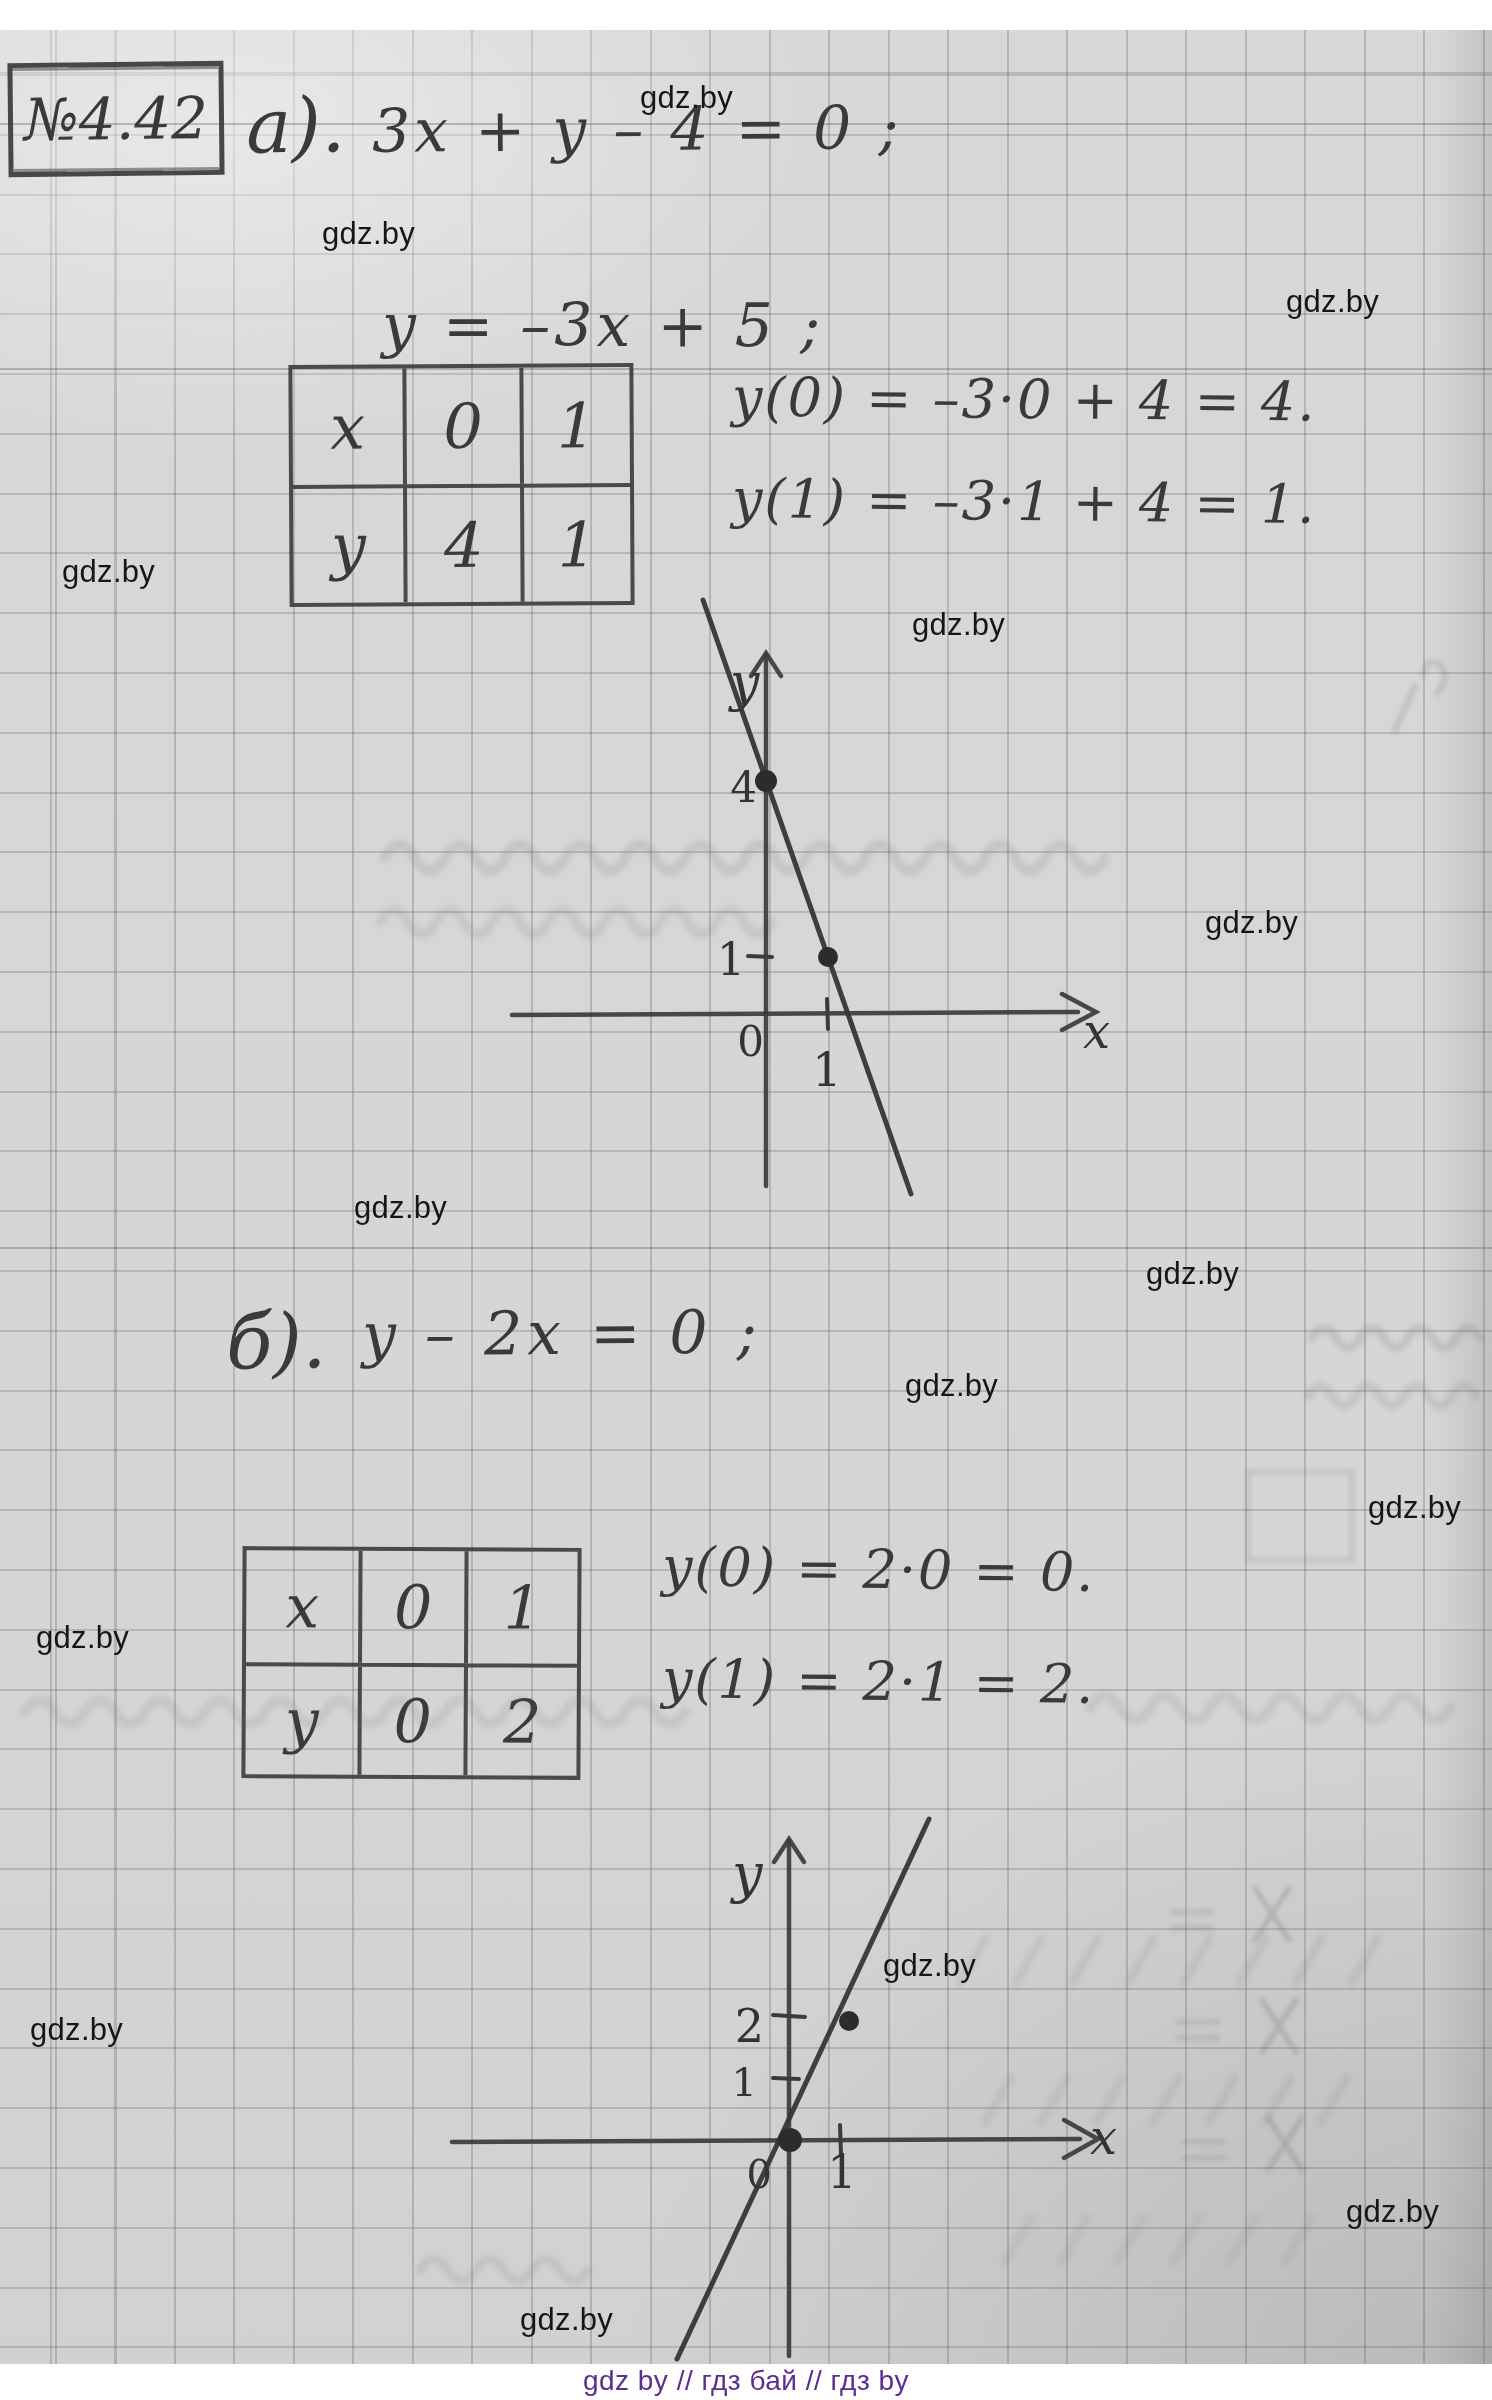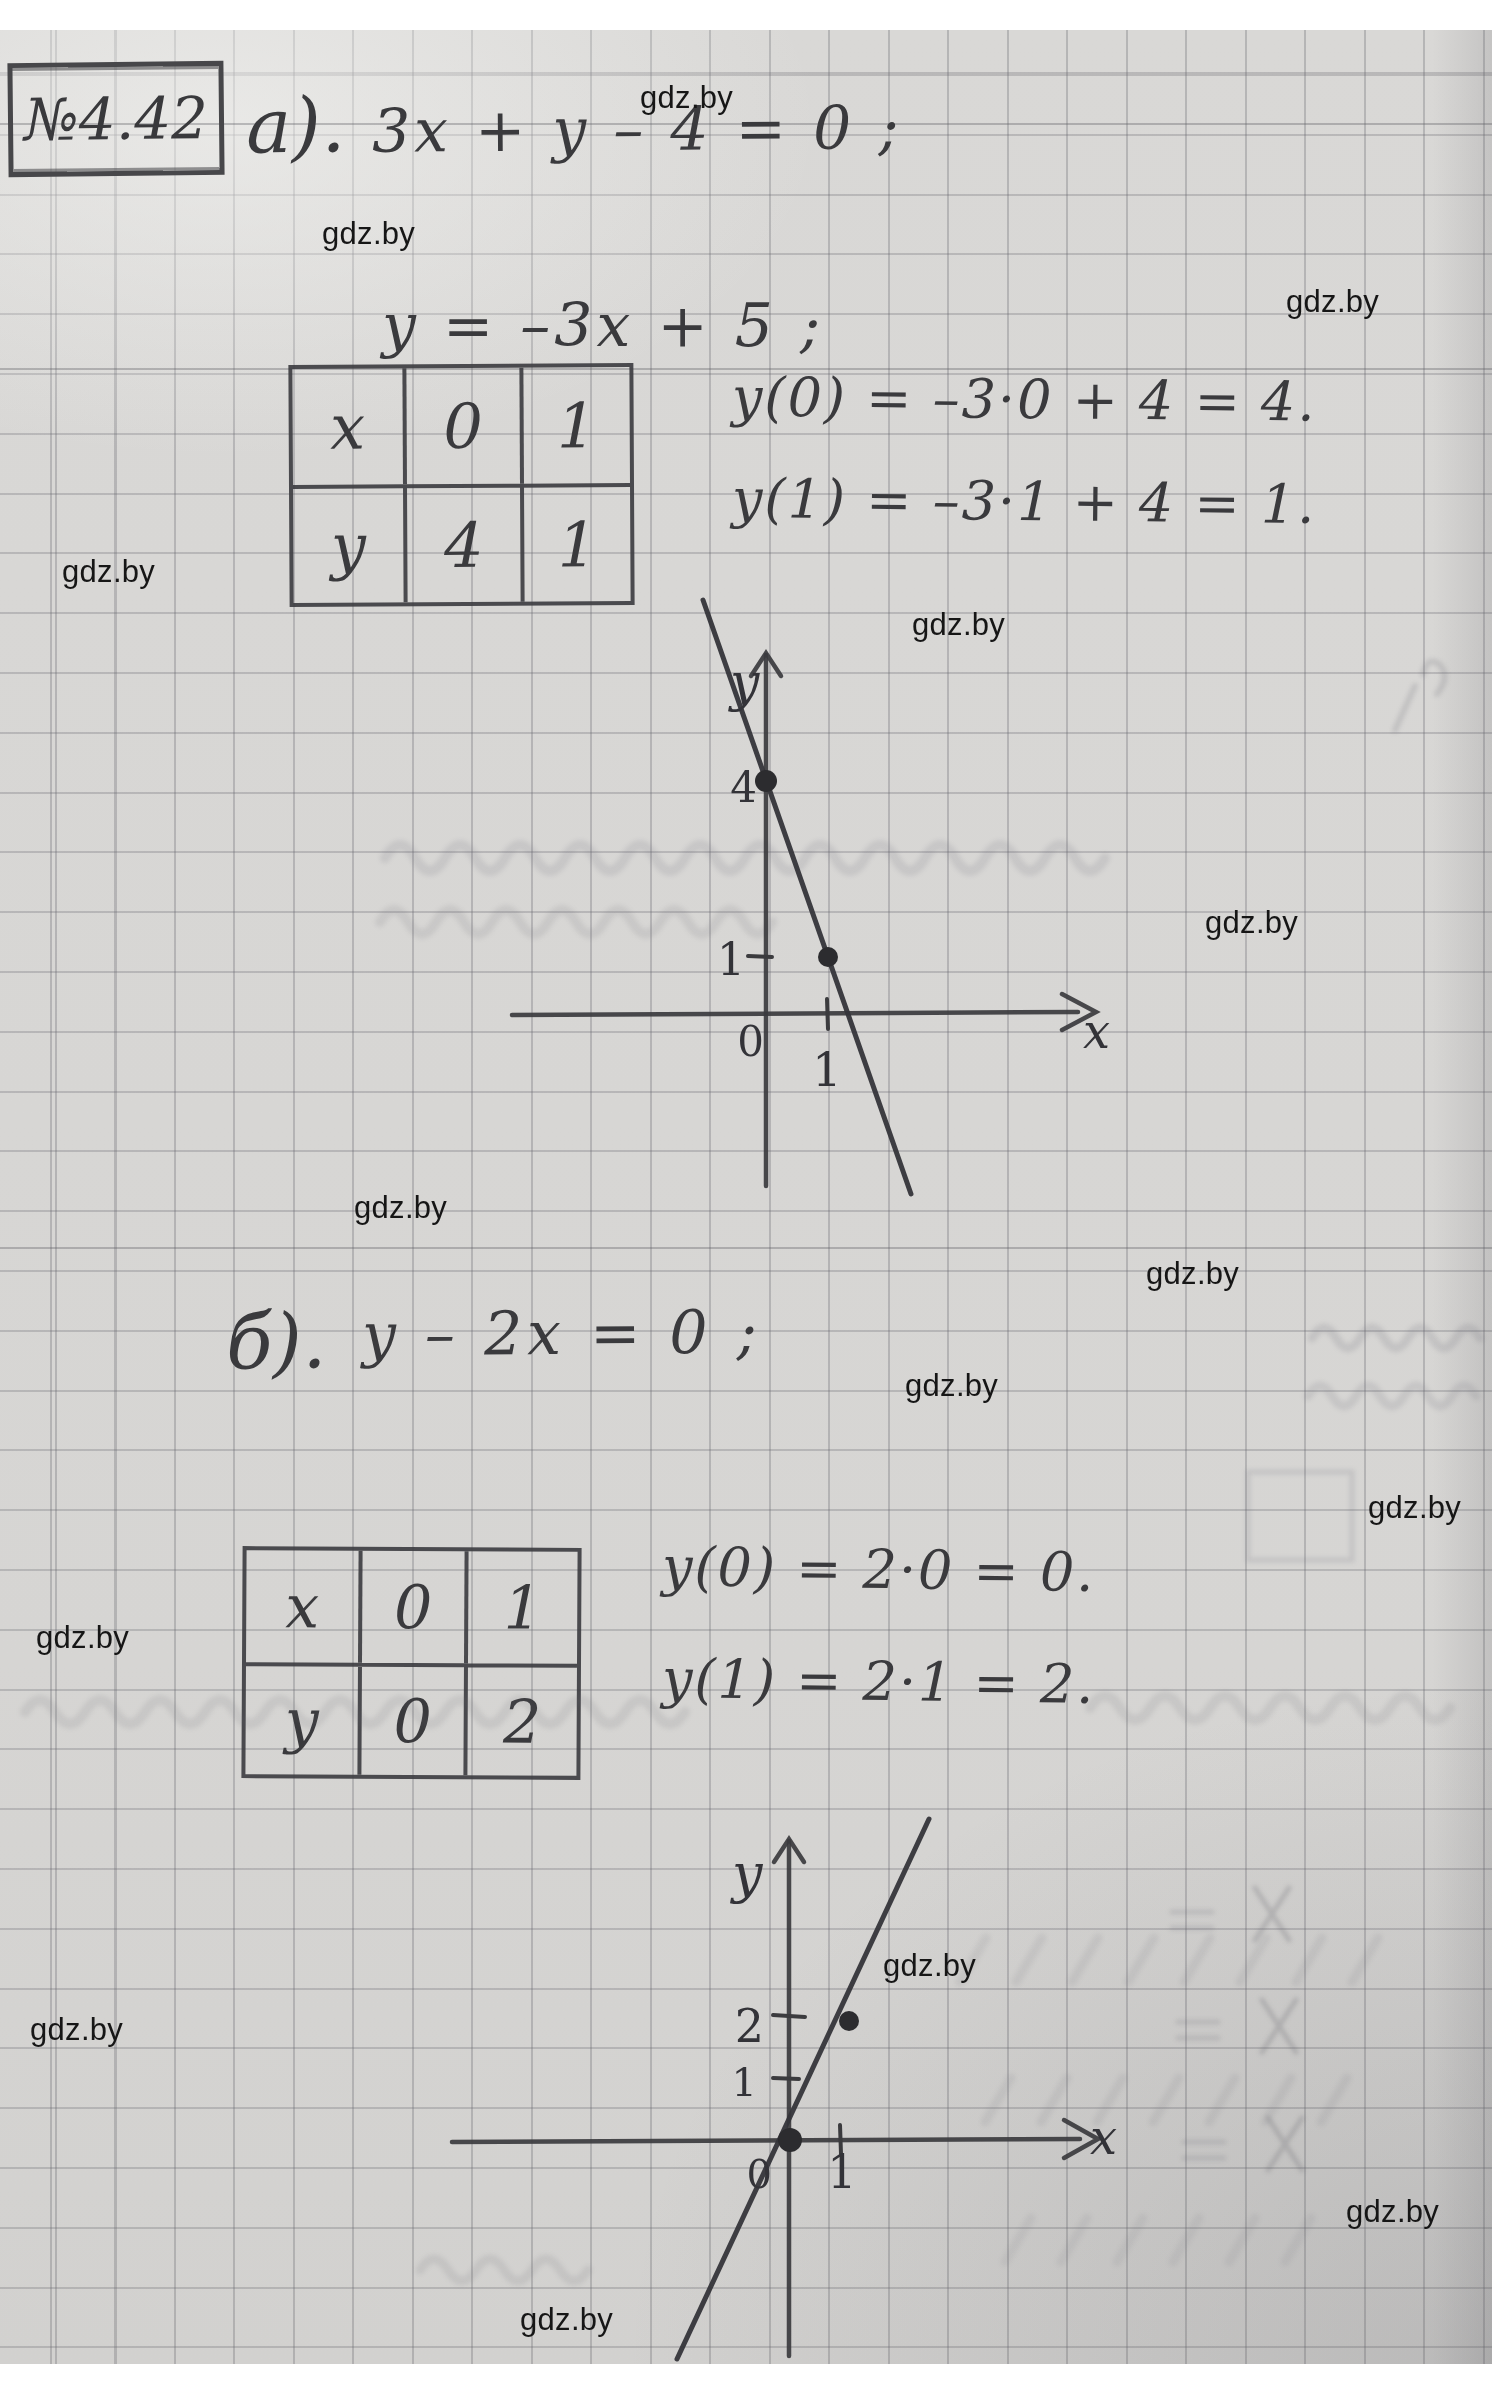--- a/index.html
+++ b/index.html
@@ -169,14 +169,15 @@
   <div class="wm" style="left:354px;top:1190px">gdz.by</div>
   <div class="wm" style="left:1146px;top:1256px">gdz.by</div>
   <div class="wm" style="left:905px;top:1368px">gdz.by</div>
   <div class="wm" style="left:1368px;top:1490px">gdz.by</div>
   <div class="wm" style="left:36px;top:1620px">gdz.by</div>
   <div class="wm" style="left:883px;top:1948px">gdz.by</div>
   <div class="wm" style="left:30px;top:2012px">gdz.by</div>
   <div class="wm" style="left:1346px;top:2194px">gdz.by</div>
   <div class="wm" style="left:520px;top:2302px">gdz.by</div>
 
+  <div class="bottom-banner">gdz by  //  гдз бай  //  гдз by</div>
 
 </div>
 
 </body></html>

